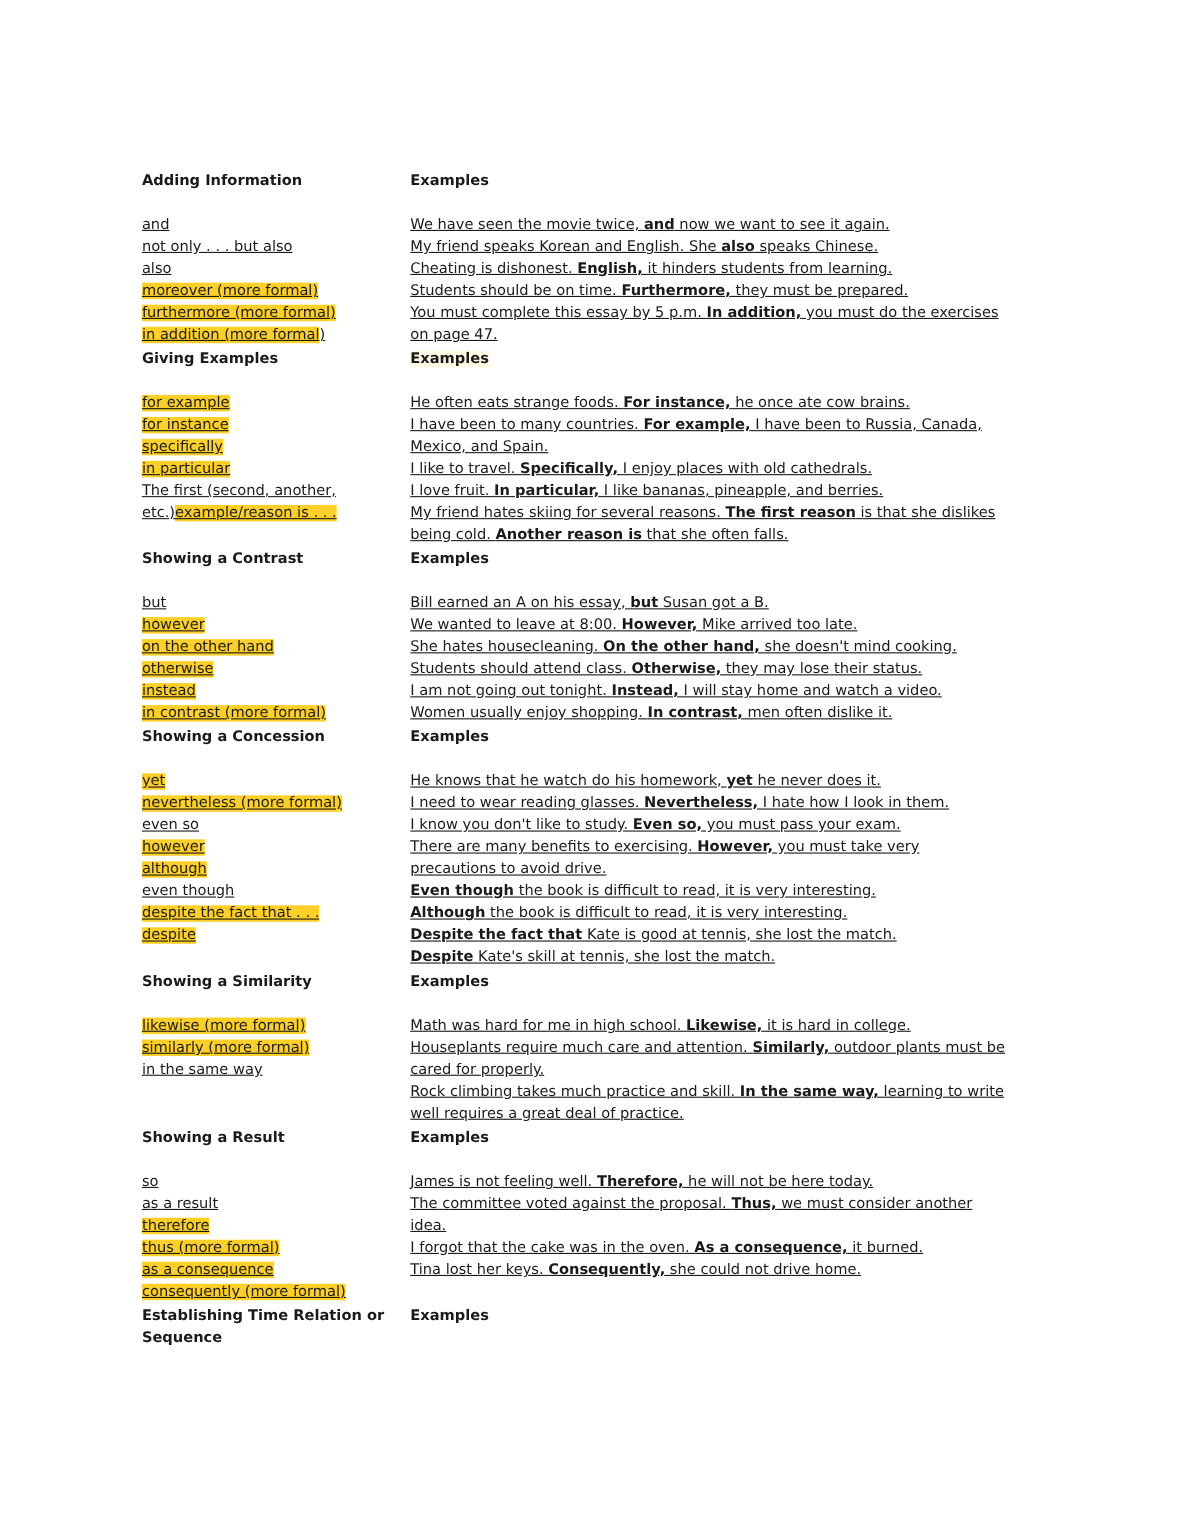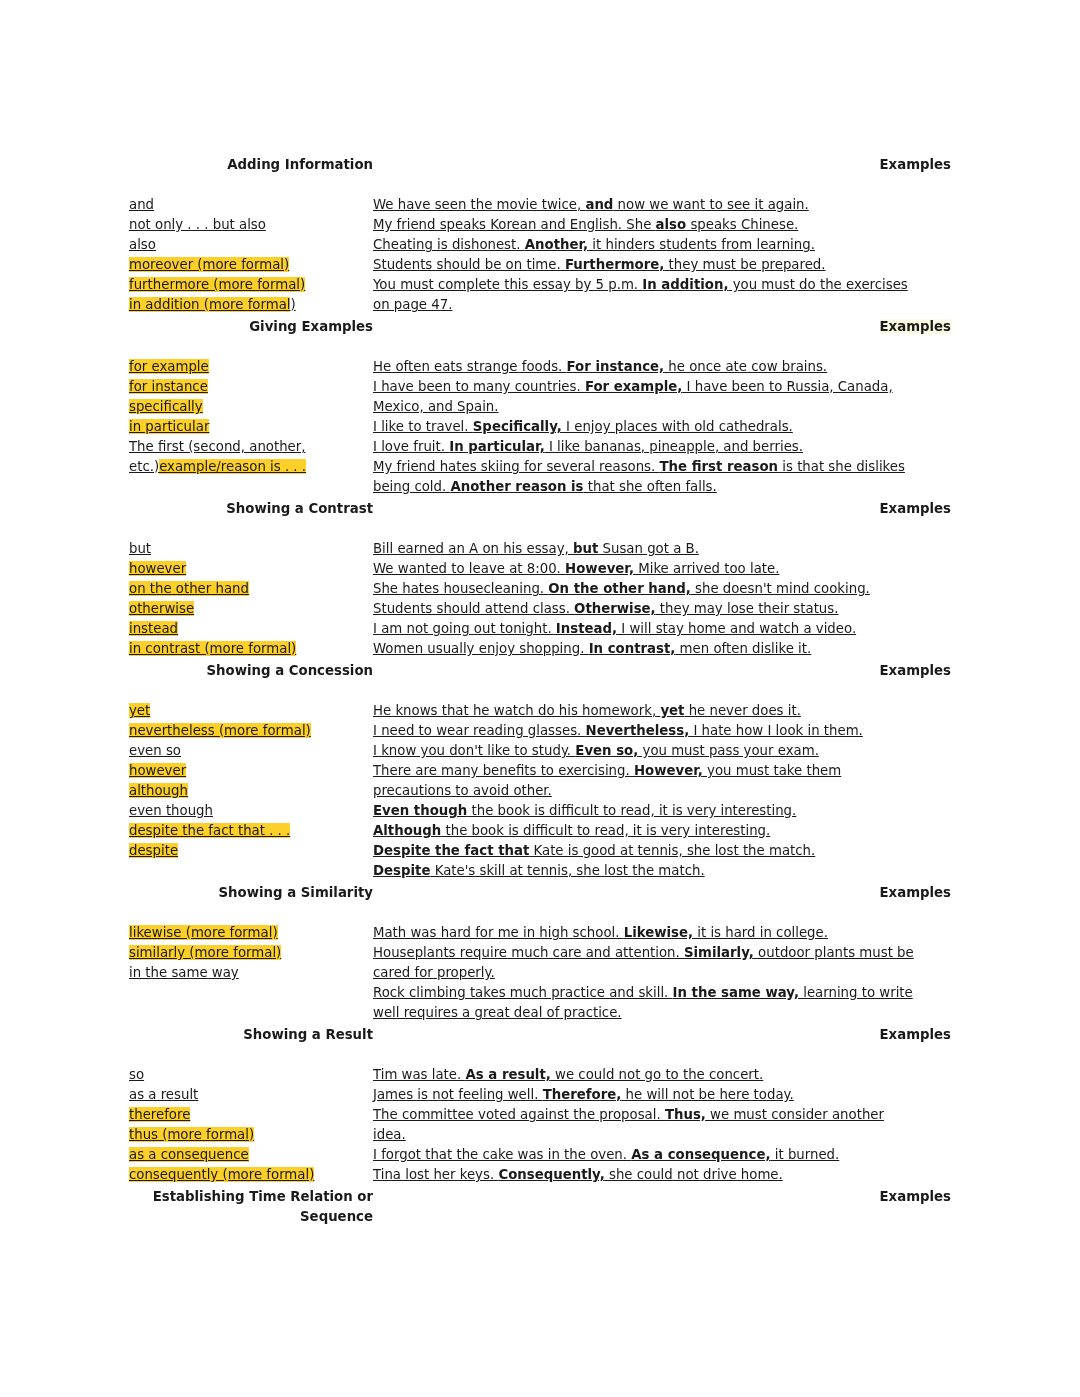--- a/index.html
+++ b/index.html
@@ -18,21 +18,21 @@
   .row { display: flex; }
   .col-left  { width: 244px; flex: none; }
   .col-right { width: 578px; flex: none; }
   .header-row  { margin-bottom: 20px; }
   .content-row { margin-bottom: 2px; text-decoration: underline; }
   .sec-title {
     margin: 0;
     font-size: 13.3px;
     line-height: 20px;
     font-weight: 700;
-    text-align: right;
+    text-align: left;
   }
   .line {
     font-size: 13.3px;
     line-height: 20px;
     white-space: nowrap;
   }
   .hl      { background: var(--hl, #fcd028); }
   .soft-hl { background: var(--softhl, #fdf9e3); }
   b { font-weight: 700; }
 </style>
@@ -54,21 +54,21 @@
           <div class="line"><span>and</span></div>
           <div class="line"><span>not only . . . but also</span></div>
           <div class="line"><span>also</span></div>
           <div class="line"><span class="hl">moreover (more formal)</span></div>
           <div class="line"><span class="hl">furthermore (more formal)</span></div>
           <div class="line"><span class="hl">in addition (more formal</span><span>)</span></div>
         </div>
       <div class="col-right">
           <div class="line"><span>We have seen the movie twice, </span><b>and</b><span> now we want to see it again.</span></div>
           <div class="line"><span>My friend speaks Korean and English. She </span><b>also</b><span> speaks Chinese.</span></div>
-          <div class="line"><span>Cheating is dishonest. </span><b>Another,</b><span> it hinders students from learning.</span></div>
+          <div class="line"><span>Cheating is dishonest. </span><b>English,</b><span> it hinders students from learning.</span></div>
           <div class="line"><span>Students should be on time. </span><b>Furthermore,</b><span> they must be prepared.</span></div>
           <div class="line"><span>You must complete this essay by 5 p.m. </span><b>In addition,</b><span> you must do the exercises</span><br><span>on page 47.</span></div>
         </div>
     </div>
   </section>
 
   <section class="section">
     <div class="row header-row">
       <div class="col-left">
         <h3 class="sec-title">Giving Examples</h3>
@@ -142,21 +142,21 @@
           <div class="line"><span class="hl">however</span></div>
           <div class="line"><span class="hl">although</span></div>
           <div class="line"><span>even though</span></div>
           <div class="line"><span class="hl">despite the fact that . . .</span></div>
           <div class="line"><span class="hl">despite</span></div>
         </div>
       <div class="col-right">
           <div class="line"><span>He knows that he watch do his homework, </span><b>yet</b><span> he never does it.</span></div>
           <div class="line"><span>I need to wear reading glasses. </span><b>Nevertheless,</b><span> I hate how I look in them.</span></div>
           <div class="line"><span>I know you don't like to study. </span><b>Even so,</b><span> you must pass your exam.</span></div>
-          <div class="line"><span>There are many benefits to exercising. </span><b>However,</b><span> you must take them</span><br><span>precautions to avoid other.</span></div>
+          <div class="line"><span>There are many benefits to exercising. </span><b>However,</b><span> you must take very</span><br><span>precautions to avoid drive.</span></div>
           <div class="line"><b>Even though</b><span> the book is difficult to read, it is very interesting.</span></div>
           <div class="line"><b>Although</b><span> the book is difficult to read, it is very interesting.</span></div>
           <div class="line"><b>Despite the fact that</b><span> Kate is good at tennis, she lost the match.</span></div>
           <div class="line"><b>Despite</b><span> Kate's skill at tennis, she lost the match.</span></div>
         </div>
     </div>
   </section>
 
   <section class="section">
     <div class="row header-row">
@@ -193,21 +193,20 @@
     <div class="row content-row">
       <div class="col-left">
           <div class="line"><span>so</span></div>
           <div class="line"><span>as a result</span></div>
           <div class="line"><span class="hl">therefore</span></div>
           <div class="line"><span class="hl">thus (more formal)</span></div>
           <div class="line"><span class="hl">as a consequence</span></div>
           <div class="line"><span class="hl">consequently (more formal)</span></div>
         </div>
       <div class="col-right">
-          <div class="line"><span>Tim was late. </span><b>As a result,</b><span> we could not go to the concert.</span></div>
           <div class="line"><span>James is not feeling well. </span><b>Therefore,</b><span> he will not be here today.</span></div>
           <div class="line"><span>The committee voted against the proposal. </span><b>Thus,</b><span> we must consider another</span><br><span>idea.</span></div>
           <div class="line"><span>I forgot that the cake was in the oven. </span><b>As a consequence,</b><span> it burned.</span></div>
           <div class="line"><span>Tina lost her keys. </span><b>Consequently,</b><span> she could not drive home.</span></div>
         </div>
     </div>
   </section>
 
   <section class="section">
     <div class="row header-row">

